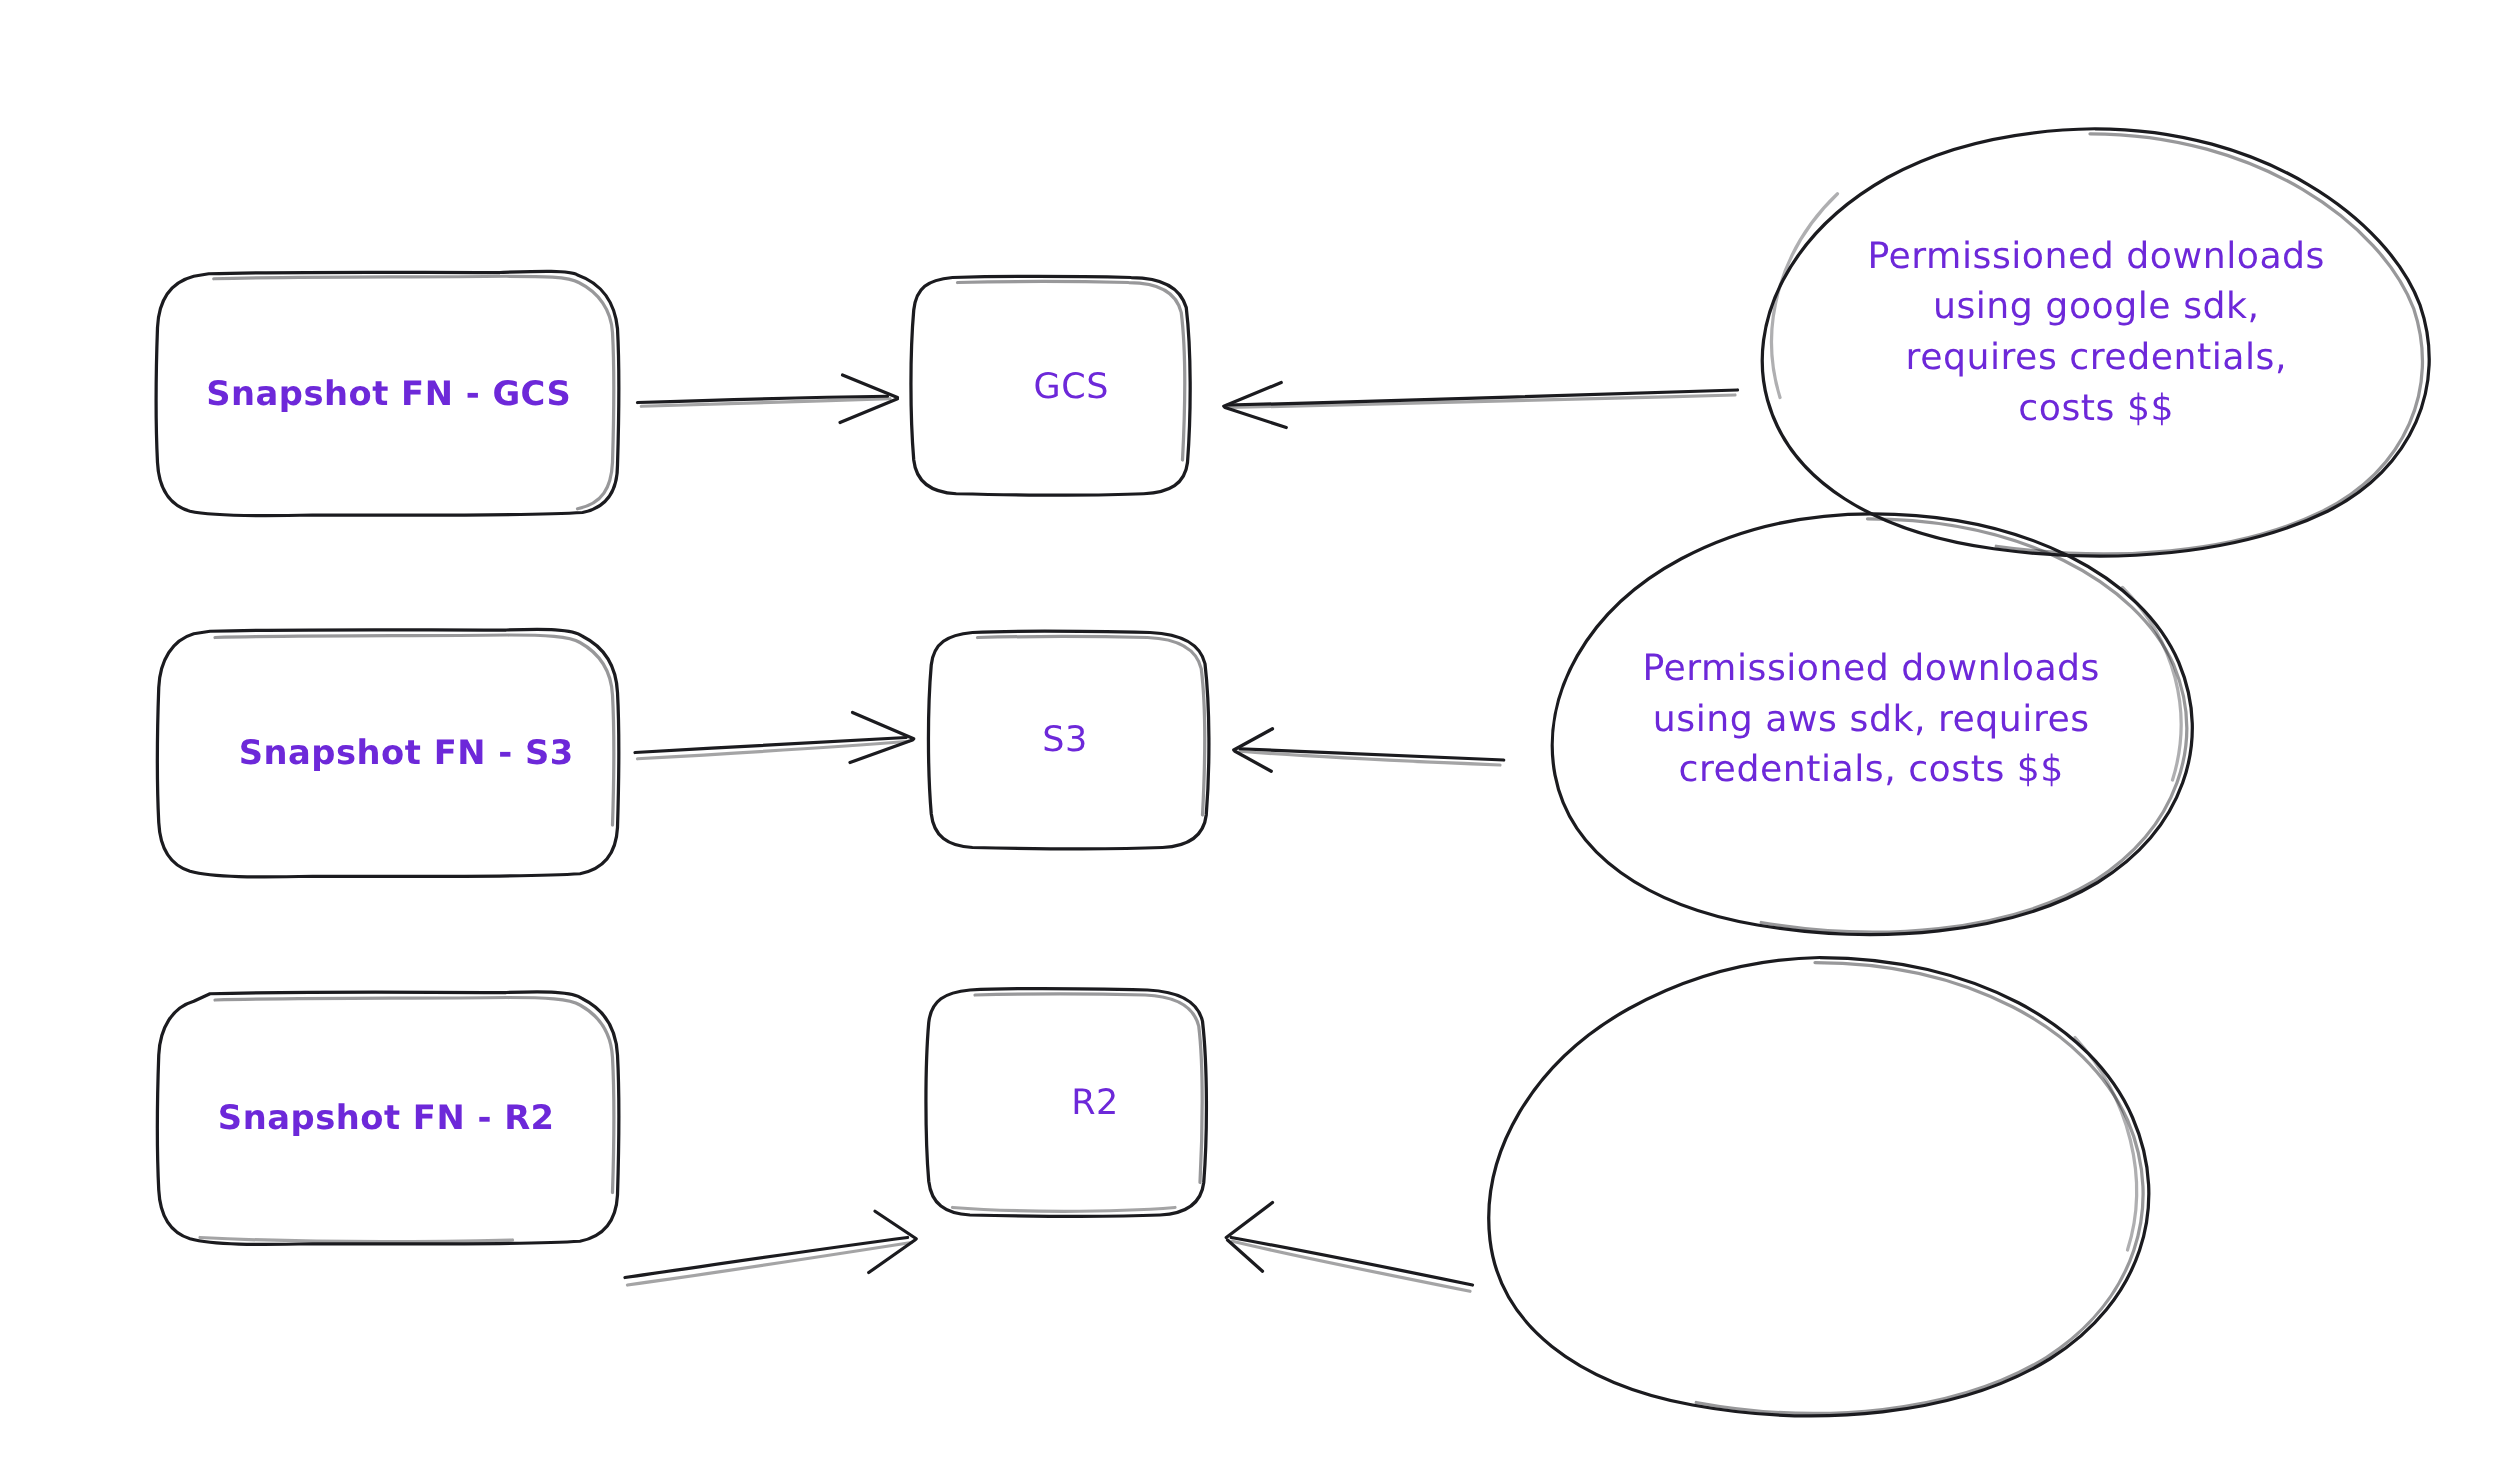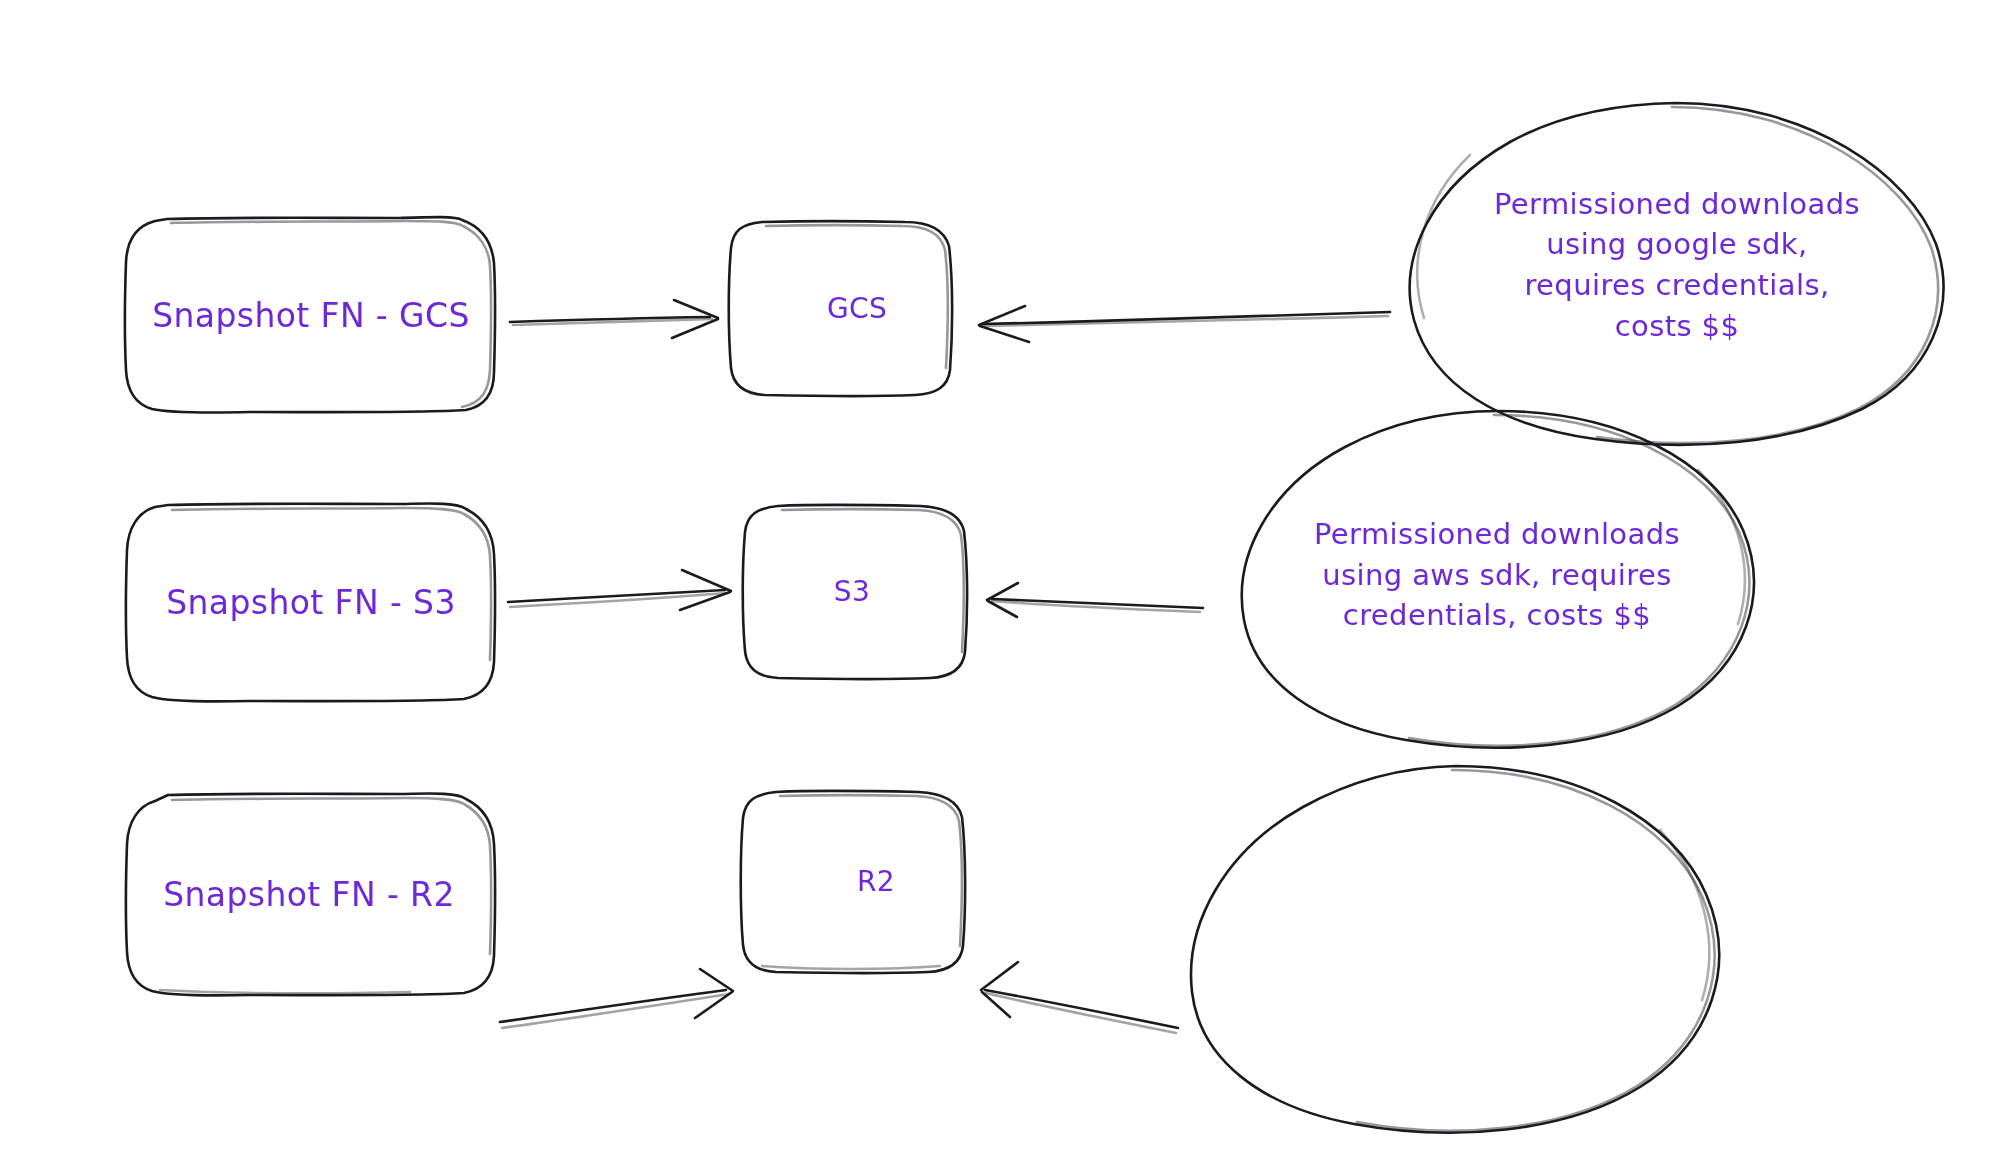--- a/index.html
+++ b/index.html
@@ -35,21 +35,22 @@
     text-align: center;
     color: #6d28d9;
     font-family: "DejaVu Sans", sans-serif;
     font-weight: 400;
     letter-spacing: 0.4px;
     line-height: 1.32;
     white-space: pre-line;
     pointer-events: none;
   }
   .box-label {
-    font-size: 33px;
+    font-size: 27px;
+    font-weight: bold;
   }
   .store-label {
     font-size: 28px;
   }
   .note-label {
     font-size: 29px;
     line-height: 1.40;
   }
 </style>
 </head>
@@ -194,21 +195,21 @@
 
   <div class="node-label box-label" style="left:126px; top:218px; width:370px; height:195px;">Snapshot FN - GCS</div>
 
   <div class="node-label store-label" style="left:731px; top:222px; width:252px; height:174px;">GCS</div>
 
   <div class="node-label note-label" style="left:1437px; top:140px; width:480px; height:250px;">Permissioned downloads
 using google sdk,
 requires credentials,
 costs $$</div>
 
-  <div class="node-label box-label" style="left:126px; top:504px; width:370px; height:197px;">Snapshot FN - S3</div>
+  <div class="node-label box-label" style="left:140px; top:504px; width:370px; height:197px;">Snapshot FN - S3</div>
 
   <div class="node-label store-label" style="left:744px; top:506px; width:216px; height:173px;">S3</div>
 
   <div class="node-label note-label" style="left:1267px; top:455px; width:460px; height:240px;">Permissioned downloads
 using aws sdk, requires
 credentials, costs $$</div>
 
   <div class="node-label box-label" style="left:139px; top:794px; width:340px; height:201px;">Snapshot FN - R2</div>
 
   <div class="node-label store-label" style="left:742px; top:792px; width:268px; height:181px;">R2</div>

